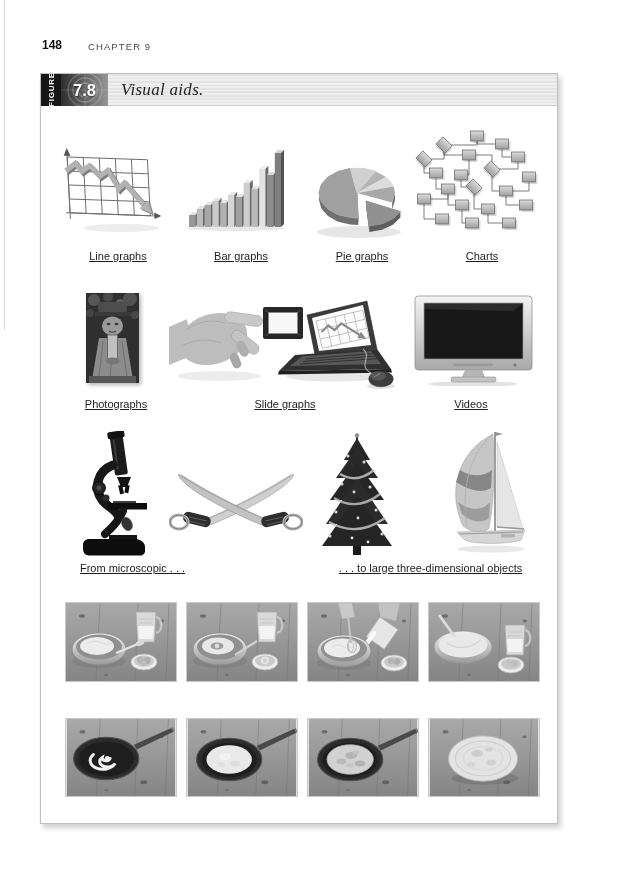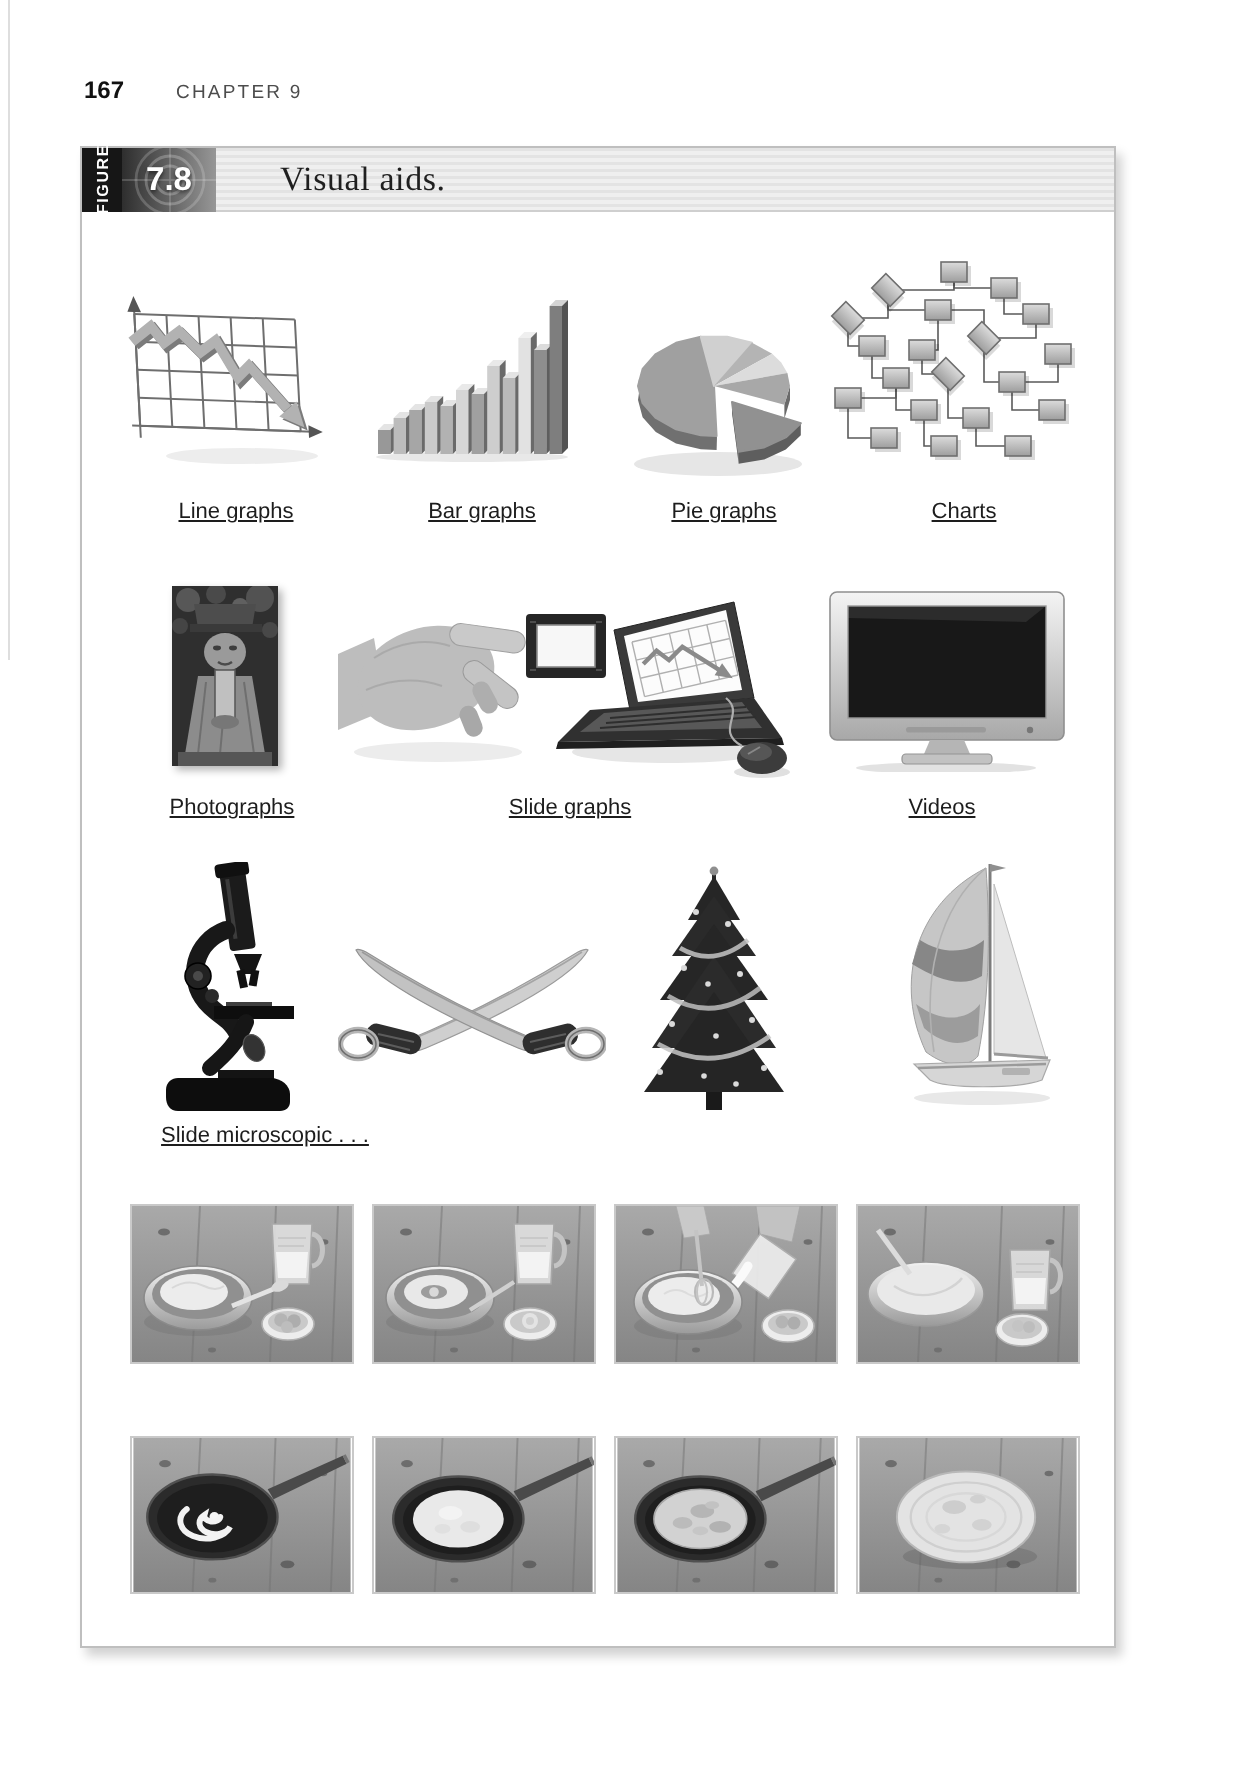--- a/index.html
+++ b/index.html
@@ -16,21 +16,21 @@
   .figstrip{width:20px;height:32px;background:#161616;color:#fff;display:flex;align-items:center;justify-content:center;}
   .figstrip span{writing-mode:vertical-rl;transform:rotate(180deg);font-size:8px;font-weight:bold;letter-spacing:0.8px;}
   .fignum{position:relative;width:47px;height:32px;overflow:hidden;}
   .fignum svg{position:absolute;left:0;top:0;}
   .fignum .num{position:absolute;left:0;top:0;width:100%;height:100%;display:flex;align-items:center;justify-content:center;
                color:#fff;font-size:16.5px;font-weight:bold;text-shadow:0 1px 2px rgba(0,0,0,.6);}
   .figtitle{flex:1;height:32px;
      background:repeating-linear-gradient(180deg,#e3e3e3 0 1.5px,#efefef 1.5px 3.5px);
      box-shadow:inset 0 -1px 0 #cfcfcf;
      display:flex;align-items:center;}
-  .figtitle span{font-family:"Liberation Serif", serif;font-size:17px;color:#1f1f1f;padding-left:32px;letter-spacing:.3px;}
+  .figtitle span{font-family:"Liberation Serif", serif;font-style:italic;font-size:17px;color:#1f1f1f;padding-left:13px;letter-spacing:.3px;}
 
   .il{position:absolute;}
   .il svg{display:block;width:100%;height:100%;}
   #il-line{left:20px;top:72px;width:103px;height:90px}
   #il-bar{left:145px;top:65px;width:103px;height:92px}
   #il-pie{left:268px;top:73px;width:100px;height:96px}
   #il-charts{left:373px;top:55px;width:127px;height:110px}
   #il-photo{left:45px;top:219px;width:53px;height:90px;box-shadow:2px 2px 4px rgba(0,0,0,.3);}
   #il-slide{left:128px;top:219px;width:227px;height:98px}
   #il-tv{left:372px;top:221px;width:121px;height:91px}
@@ -114,21 +114,21 @@
     </g>
     <g id="phandle">
       <polygon points="0,0 38,-17 40,-13 3,5" fill="#4a4a4a"></polygon>
       <polygon points="38,-17 40,-13 41.5,-13.8 39.5,-17.8" fill="#757575"></polygon>
     </g>
   </defs>
 </svg>
 
 <div class="page">
   <div class="page-edge"></div>
-  <div class="pg-num">167</div>
+  <div class="pg-num">148</div>
   <div class="pg-chap">CHAPTER 9</div>
 
   <div class="figbox">
 
     <div class="fighead">
       <div class="figstrip">
         <span>FIGURE</span>
       </div>
       <div class="fignum">
         <svg width="47" height="32" viewBox="0 0 47 32">
@@ -442,21 +442,22 @@
         <path d="M31,42 C43,50 56,48 63,42 L62,60 C52,66 40,62 27,54 Z" fill="#878787"></path>
         <path d="M29,74 C42,84 55,82 61,74 L60,90 C52,96 42,94 33,86 Z" fill="#9c9c9c"></path>
         <path d="M64,6 C40,26 32,62 38,98" fill="none" stroke="#b0b0b0" stroke-width="0.8"></path>
         <path d="M28,104 L96,102 L92,112 C80,116.5 44,116.5 36,112 Z" fill="#d6d6d6" stroke="#a9a9a9" stroke-width="0.6"></path>
         <path d="M30,106 L94,104" stroke="#9a9a9a" stroke-width="1.2"></path>
         <rect x="72" y="106" width="14" height="3.5" rx="1" fill="#b2b2b2"></rect>
         <polygon points="66,4 74,6 66,8" fill="#8f8f8f"></polygon>
       </svg>
     </div>
 
-    <div class="lb" id="lb-micro">Slide microscopic . . .</div>
+    <div class="lb" id="lb-micro">From microscopic . . .</div>
+    <div class="lb" id="lb-large">. . . to large three-dimensional objects</div>
 
     <div class="photo" id="ph-a">
       <svg viewBox="0 0 110 78">
         <rect width="110" height="78" fill="url(#gWood)"></rect>
           <use href="#planks"></use>
           <use href="#knots"></use>
         <use href="#jug" x="70" y="9"></use>
         <use href="#bbowl" x="33" y="46"></use>
         <ellipse cx="31" cy="43" rx="17" ry="9" fill="#ececec"></ellipse>
         <path d="M20,41 q8,-5 16,-1 q6,3 10,0" stroke="#d8d8d8" fill="none" stroke-width="1"></path>

